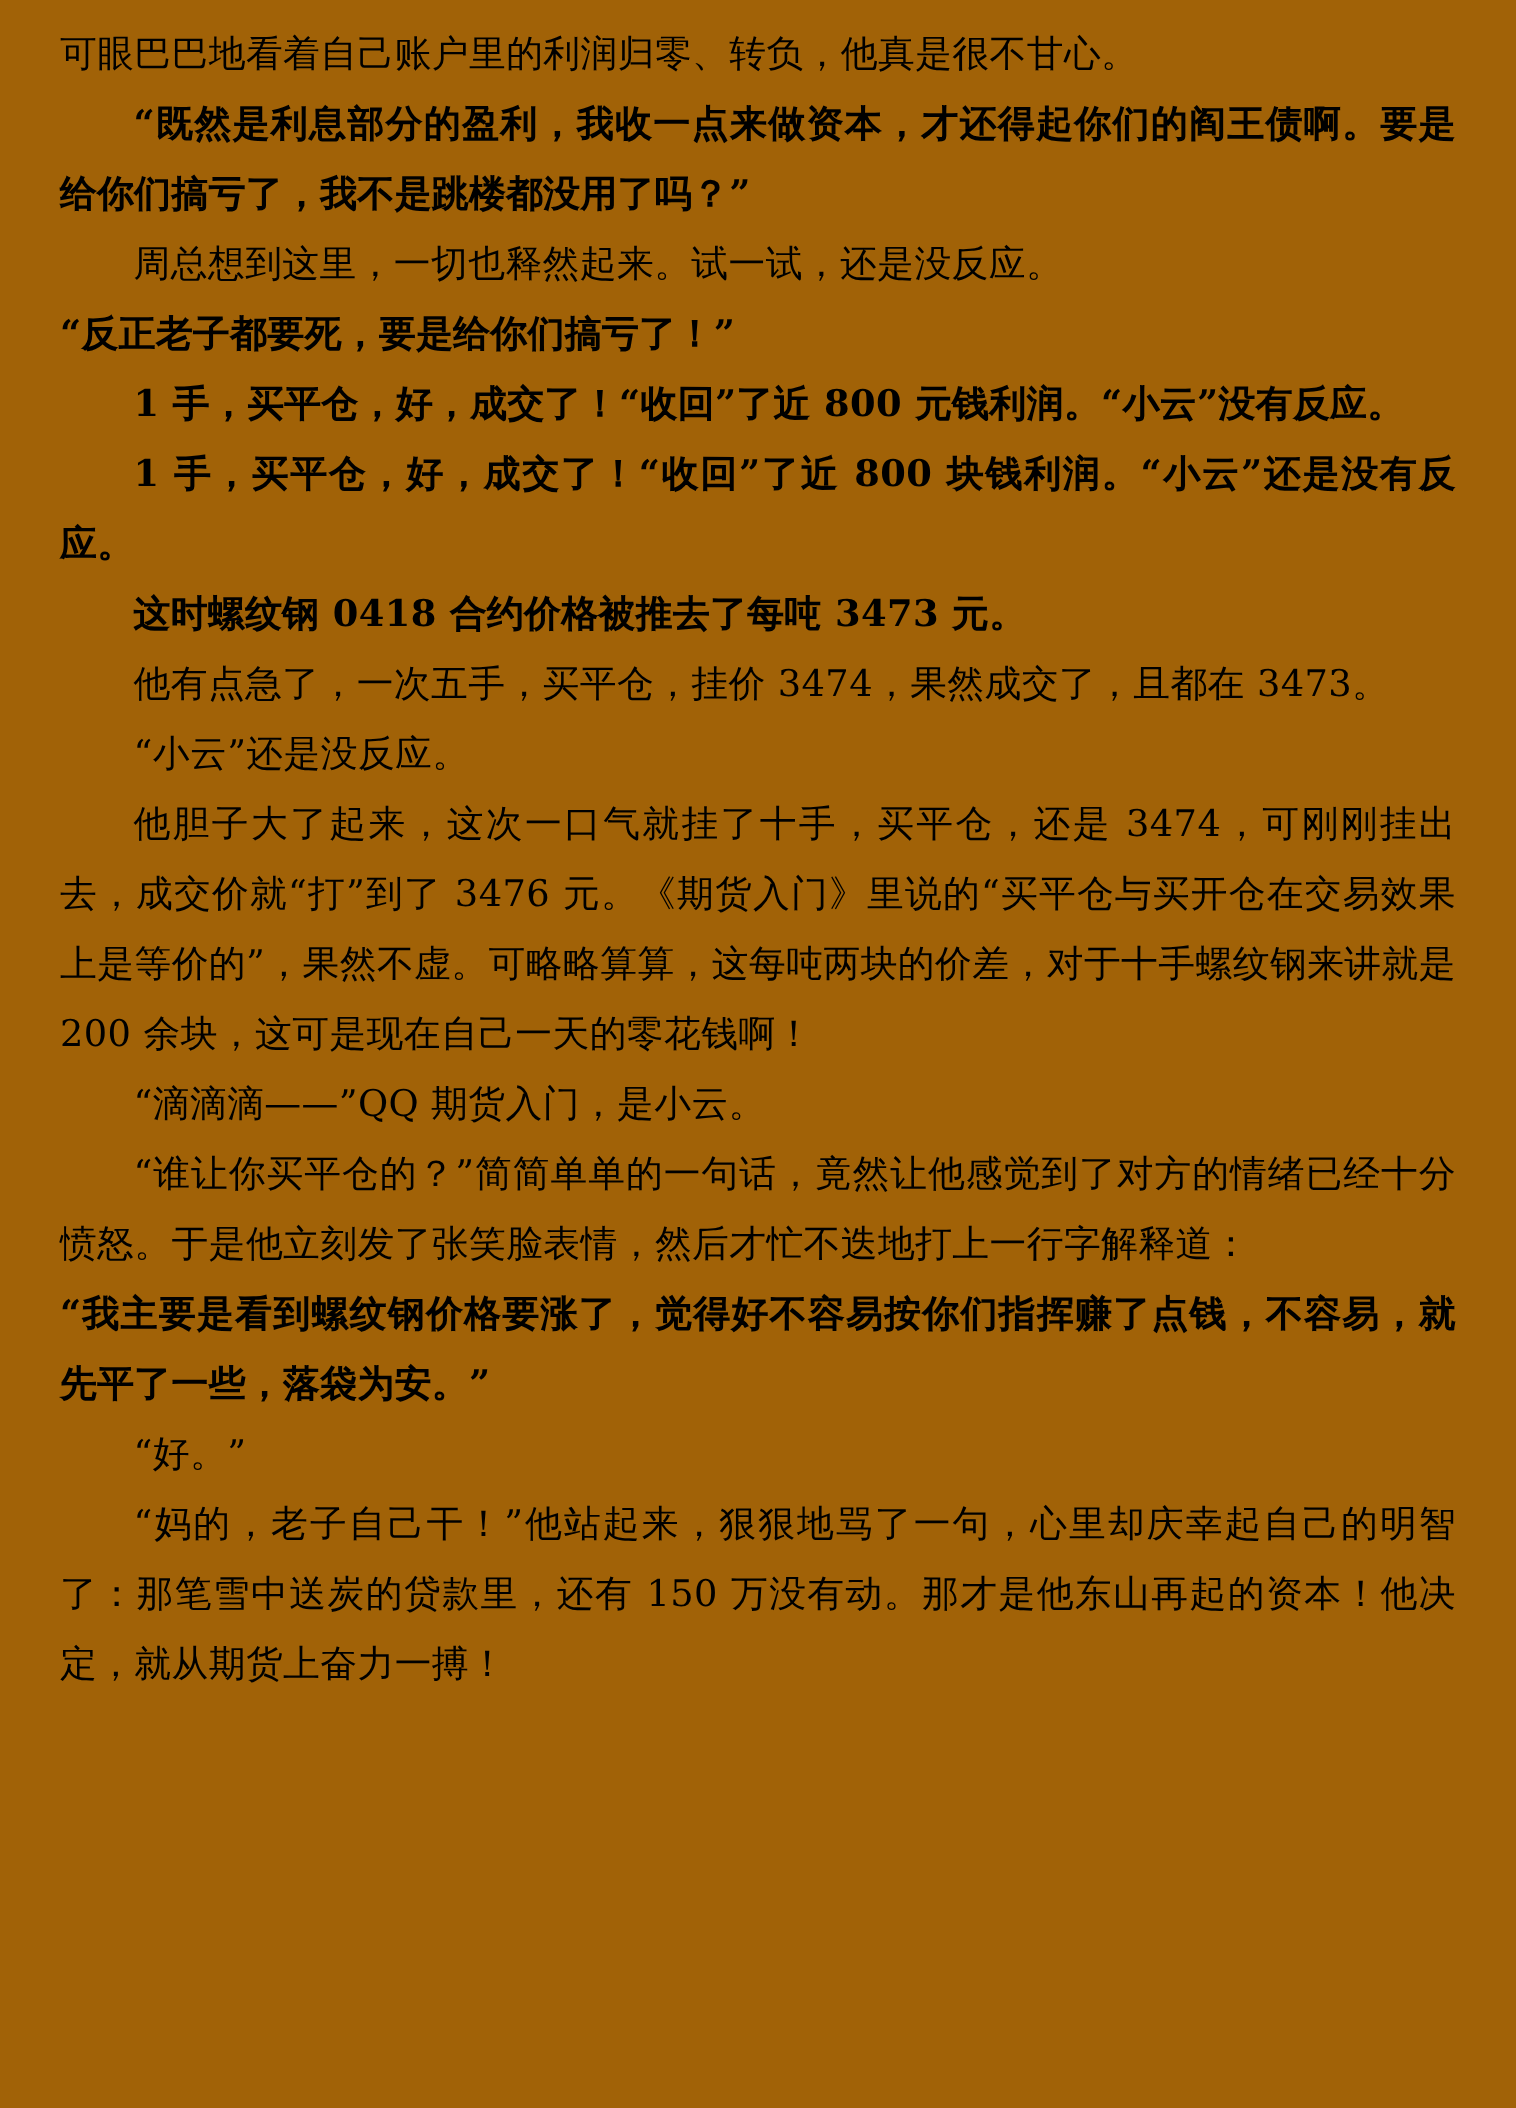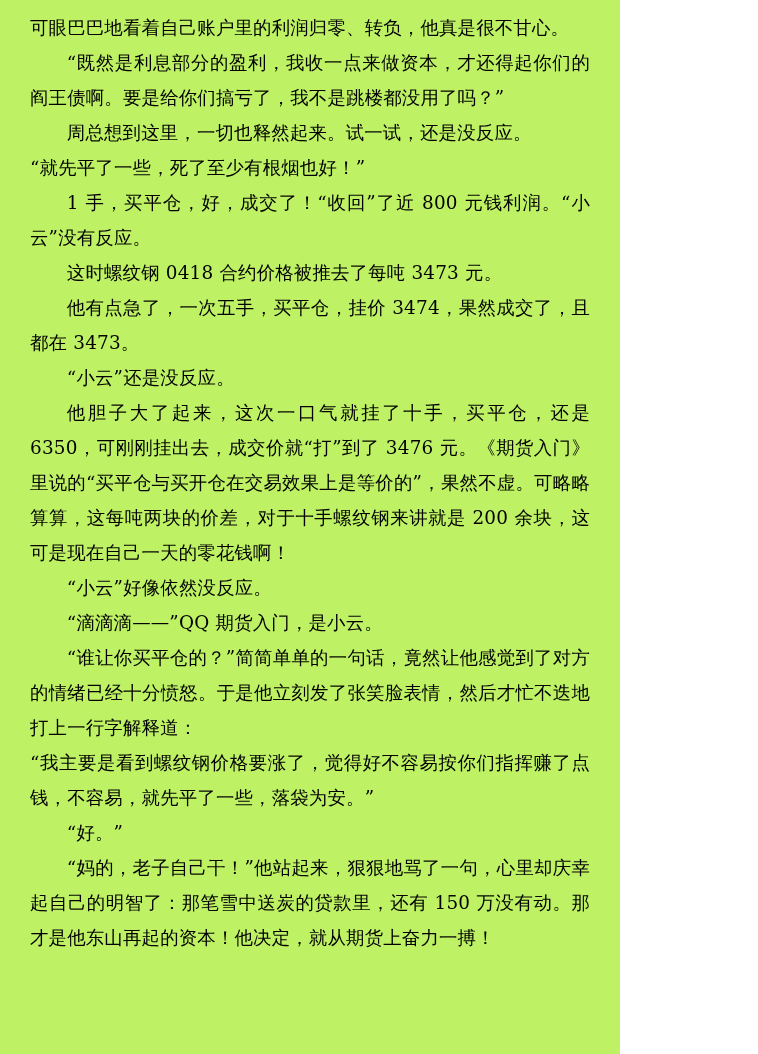--- a/index.html
+++ b/index.html
@@ -9,57 +9,57 @@
   }
   body {
     width: 758px;
     height: 1054px;
     font-family: "DejaVu Serif", "Liberation Serif", serif;
     color: #000000;
     overflow: hidden;
   }
   .page {
     box-sizing: border-box;
-    width: 620px;
+    width: 758px;
     height: 1054px;
     padding: 10px 30px 10px 30px;
-    background: #bef264;
+    background: #a16207;
   }
   .para {
     font-size: 18.4px;
     line-height: 35px;
     text-align: justify;
     text-justify: inter-ideograph;
     margin: 0;
     letter-spacing: 0.2px;
   }
   .indent {
     text-indent: 2em;
   }
   .noindent {
     text-indent: 0;
   }
   .bold {
-    font-weight: normal;
+    font-weight: bold;
   }
 </style>
 </head>
 <body>
 
 <div class="page">
   <div id="content">
       <p class="para noindent">可眼巴巴地看着自己账户里的利润归零、转负，他真是很不甘心。</p>
       <p class="para indent bold">“既然是利息部分的盈利，我收一点来做资本，才还得起你们的阎王债啊。要是给你们搞亏了，我不是跳楼都没用了吗？”</p>
       <p class="para indent">周总想到这里，一切也释然起来。试一试，还是没反应。</p>
-      <p class="para noindent bold">“就先平了一些，死了至少有根烟也好！”</p>
+      <p class="para noindent bold">“反正老子都要死，要是给你们搞亏了！”</p>
       <p class="para indent bold">1 手，买平仓，好，成交了！“收回”了近 800 元钱利润。“小云”没有反应。</p>
+      <p class="para indent bold">1 手，买平仓，好，成交了！“收回”了近 800 块钱利润。“小云”还是没有反应。</p>
       <p class="para indent bold">这时螺纹钢 0418 合约价格被推去了每吨 3473 元。</p>
       <p class="para indent">他有点急了，一次五手，买平仓，挂价 3474，果然成交了，且都在 3473。</p>
       <p class="para indent">“小云”还是没反应。</p>
-      <p class="para indent">他胆子大了起来，这次一口气就挂了十手，买平仓，还是 6350，可刚刚挂出去，成交价就“打”到了 3476 元。《期货入门》里说的“买平仓与买开仓在交易效果上是等价的”，果然不虚。可略略算算，这每吨两块的价差，对于十手螺纹钢来讲就是 200 余块，这可是现在自己一天的零花钱啊！</p>
-      <p class="para indent">“小云”好像依然没反应。</p>
+      <p class="para indent">他胆子大了起来，这次一口气就挂了十手，买平仓，还是 3474，可刚刚挂出去，成交价就“打”到了 3476 元。《期货入门》里说的“买平仓与买开仓在交易效果上是等价的”，果然不虚。可略略算算，这每吨两块的价差，对于十手螺纹钢来讲就是 200 余块，这可是现在自己一天的零花钱啊！</p>
       <p class="para indent">“滴滴滴——”QQ 期货入门，是小云。</p>
       <p class="para indent">“谁让你买平仓的？”简简单单的一句话，竟然让他感觉到了对方的情绪已经十分愤怒。于是他立刻发了张笑脸表情，然后才忙不迭地打上一行字解释道：</p>
       <p class="para noindent bold">“我主要是看到螺纹钢价格要涨了，觉得好不容易按你们指挥赚了点钱，不容易，就先平了一些，落袋为安。”</p>
       <p class="para indent">“好。”</p>
       <p class="para indent">“妈的，老子自己干！”他站起来，狠狠地骂了一句，心里却庆幸起自己的明智了：那笔雪中送炭的贷款里，还有 150 万没有动。那才是他东山再起的资本！他决定，就从期货上奋力一搏！</p>
     </div>
 </div>
 
 </body></html>

